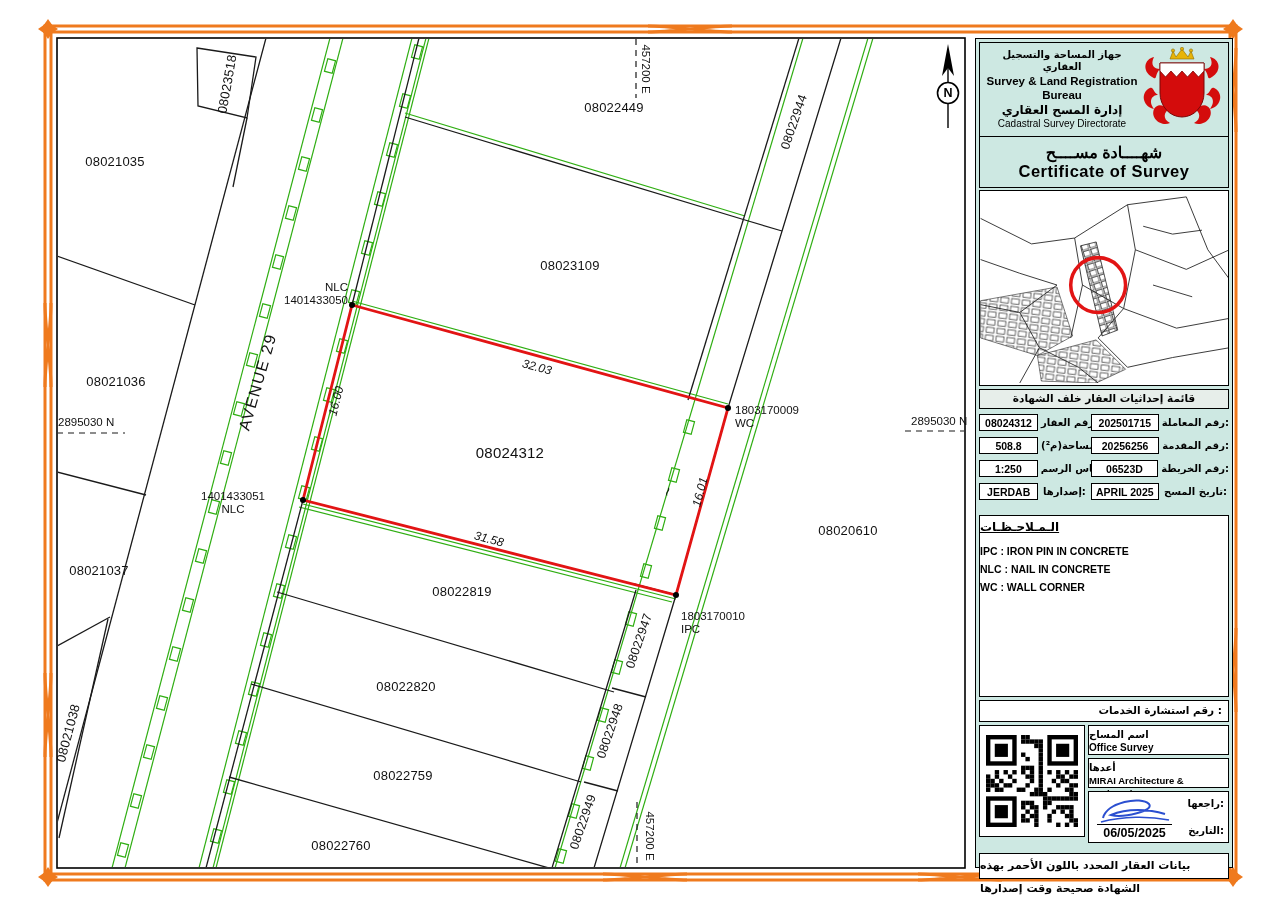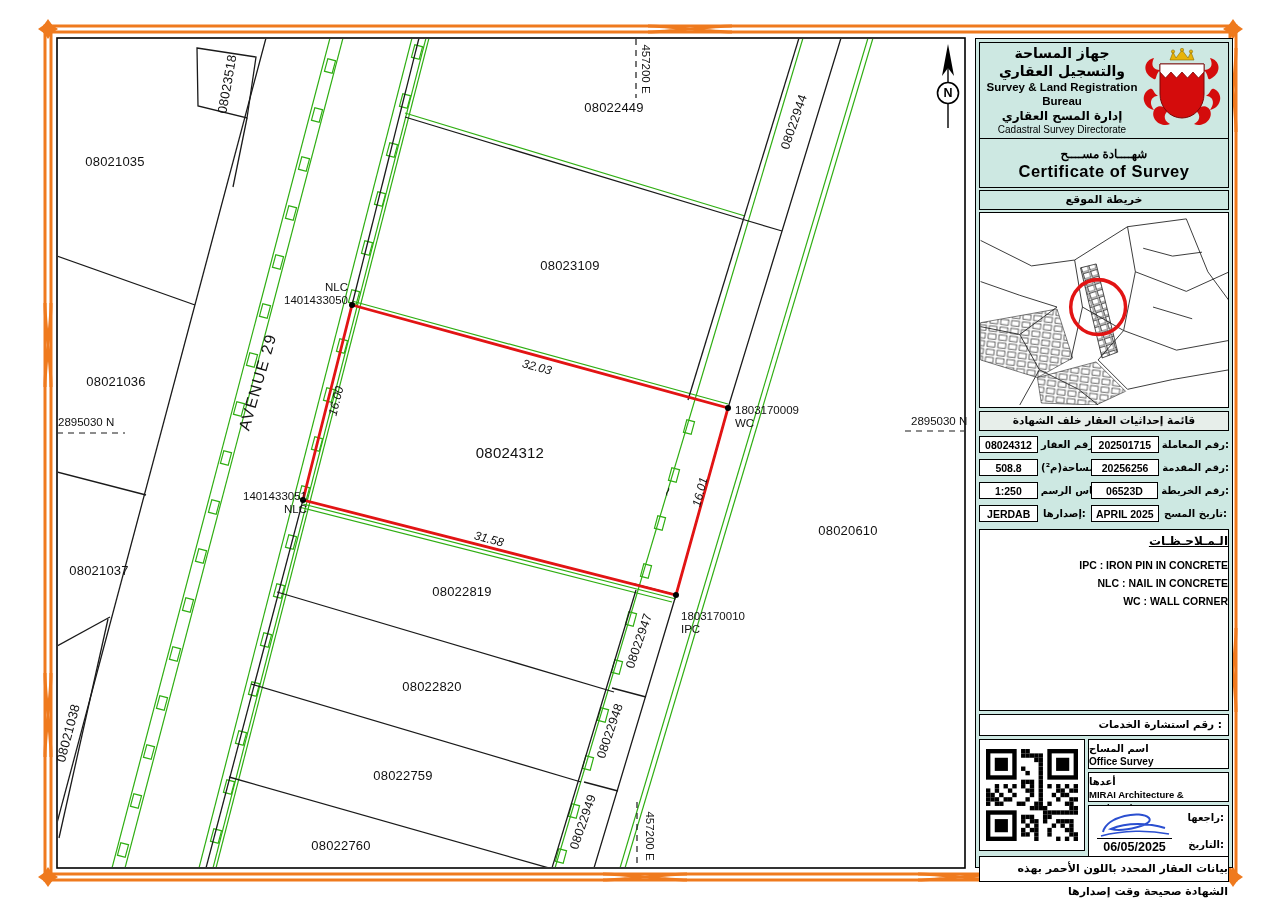--- a/index.html
+++ b/index.html
@@ -24,61 +24,61 @@
   .northN{position:absolute;transform:translate(-50%,-50%);font-size:12.5px;font-weight:bold}
   
   #sidebar{position:absolute;left:975px;top:38px;width:258px;height:830px;
            background:#cde8e2;border:1.6px solid #000;box-sizing:border-box;
            display:flex;flex-direction:column;padding:3px;}
   .sb-box{border:1.3px solid #000;box-sizing:border-box;background:#fff}
   .sb-header{background:#cde8e2;border:1.3px solid #000;box-sizing:border-box;height:146px;flex:none;
              display:flex;flex-direction:column}
   .sb-logo-row{flex:1;display:flex;align-items:center;padding:2px 4px;border-bottom:1.3px solid #000}
   .sb-logo-texts{flex:1;text-align:center;line-height:1.25}
-  .t-ar-big{font-size:14px;font-weight:bold;font-family:"DejaVu Sans",sans-serif}
+  .t-ar-big{font-size:10px;font-weight:bold;font-family:"DejaVu Sans",sans-serif}
   .t-en-big{font-size:11.5px;font-weight:bold}
   .t-ar-sm{font-size:12px;font-weight:bold;font-family:"DejaVu Sans",sans-serif}
   .t-en-sm{font-size:10px}
   .sb-titles{height:50px;flex:none;display:flex;flex-direction:column;justify-content:center;text-align:center}
-  .title-ar{font-size:12px;font-weight:bold;font-family:Liberation Serif, serif}
+  .title-ar{font-size:16px;font-weight:bold;font-family:Liberation Sans, sans-serif}
   .title-en{font-size:16.5px;font-weight:bold;letter-spacing:.5px}
   .sb-maplabel{height:20px;flex:none;margin-top:2px;background:#cde8e2;border:1.3px solid #000;
                text-align:center;font-size:11px;font-weight:bold;line-height:18px;
                font-family:"DejaVu Sans",sans-serif;box-sizing:border-box}
   .sb-map{height:196px;flex:none;margin-top:2px;position:relative;overflow:hidden}
   .sb-coordsbar{height:20px;flex:none;margin-top:3px;background:#e7eeea;border:1.3px solid #000;
                 text-align:center;font-size:10.5px;font-weight:bold;line-height:17px;
                 font-family:"DejaVu Sans",sans-serif;box-sizing:border-box}
   .sb-table{flex:none;margin-top:2px}
   .tr{display:flex;align-items:center;height:23px;gap:3px}
   .vbox{border:1.3px solid #000;background:#fff;height:17px;line-height:17px;text-align:center;
         font-size:10.5px;font-weight:bold;box-sizing:border-box}
   .vb1{width:60px}.vb2{width:69px}
   .tlabel{font-size:10px;font-weight:bold;font-family:"DejaVu Sans",sans-serif;text-align:center;white-space:nowrap}
   .tl1{width:47px}.tl2{width:68px}
-  .sb-notes{height:182px;flex:none;margin-top:4px;text-align:right;padding-top:4px}
+  .sb-notes{height:182px;flex:none;margin-top:12px;text-align:left;padding-top:4px}
   .notes-title{font-size:12px;font-weight:bold;text-decoration:underline;
                font-family:"DejaVu Sans",sans-serif;margin-bottom:8px}
   .notes-line{font-size:10.5px;font-weight:bold;line-height:18px}
   .notes-beacon{margin-top:24px}
   .sb-services{height:22px;flex:none;margin-top:3px;text-align:right;padding:3px 6px 0 0;
                font-size:10.5px;font-weight:bold;font-family:"DejaVu Sans",sans-serif}
   .sb-bottom{flex:none;margin-top:3px;display:flex;gap:3px;height:112px}
   .qrbox{width:106px;flex:none;display:flex;align-items:center;justify-content:center}
   .sb-rightcol{flex:1;display:flex;flex-direction:column;gap:3px}
   .rc-box{flex:none;text-align:left;padding-top:2px}
   .rc-l{font-size:10px;font-weight:bold;font-family:"DejaVu Sans",sans-serif;line-height:13px}
   .rc-v{font-size:10px;font-weight:bold;line-height:13px}
   .rc-sign{flex:1;display:flex;padding:2px}
   .sigleft{flex:1;display:flex;flex-direction:column;align-items:center;justify-content:flex-end}
   .sigdate{font-size:12.5px;font-weight:bold;border-top:1.2px solid #000;padding:1px 6px 0 6px}
   .sigright{width:44px;display:flex;flex-direction:column;justify-content:space-between;
             padding:4px 2px;font-size:10px;font-weight:bold;text-align:right;
             font-family:"DejaVu Sans",sans-serif}
-  .sb-footer{height:26px;flex:none;margin-top:5px;text-align:right;font-size:11px;font-weight:bold;
+  .sb-footer{height:26px;flex:none;margin-top:16px;text-align:left;font-size:11px;font-weight:bold;
              line-height:23px;font-family:"DejaVu Sans",sans-serif}
 </style>
 </head>
 <body>
 
 <svg class="abs" style="left:0;top:0" width="1280" height="905" viewBox="0 0 1280 905">
   <g stroke="#ef7a1e" stroke-width="3" fill="none">
     <rect x="45" y="26" width="1191" height="854"></rect>
     <rect x="51" y="32" width="1179" height="842"></rect>
 
@@ -228,21 +228,21 @@
   <div class="plbl" style="left:115px;top:161px">08021035</div>
   <div class="plbl" style="left:116px;top:381px">08021036</div>
   <div class="plbl" style="left:99px;top:570px">08021037</div>
   <div class="plbl rot75" style="left:68px;top:733px">08021038</div>
   <div class="plbl" style="left:614px;top:107px">08022449</div>
   <div class="plbl rot71" style="left:794px;top:122px">08022944</div>
   <div class="plbl" style="left:570px;top:265px">08023109</div>
   <div class="plbl big" style="left:510px;top:452px">08024312</div>
   <div class="plbl" style="left:848px;top:530px">08020610</div>
   <div class="plbl" style="left:462px;top:591px">08022819</div>
-  <div class="plbl" style="left:432px;top:686px">08022820</div>
+  <div class="plbl" style="left:406px;top:686px">08022820</div>
   <div class="plbl" style="left:403px;top:775px">08022759</div>
   <div class="plbl" style="left:341px;top:845px">08022760</div>
   <div class="plbl rot71" style="left:639px;top:641px">08022947</div>
   <div class="plbl rot71" style="left:610px;top:731px">08022948</div>
   <div class="plbl rot71" style="left:583px;top:822px">08022949</div>
 
   <div class="avenue" style="left:258px;top:382px">AVENUE 29</div>
   <div class="northN" style="left:948px;top:93px">N</div>
 
   <div class="dim" style="left:537px;top:367px;transform:translate(-50%,-50%) rotate(15deg)">32.03</div>
@@ -252,21 +252,21 @@
   <div class="dim" style="left:668px;top:492px;font-size:16px;transform:translate(-50%,-50%) rotate(-75deg)">~</div>
 
   <div class="ptlbl" style="left:246px;top:281px;width:102px;text-align:right">
     <div>NLC</div>
     <div>1401433050</div>
   </div>
   <div class="ptlbl" style="left:735px;top:404px">
     <div>1803170009</div>
     <div>WC</div>
   </div>
-  <div class="ptlbl" style="left:205px;top:490px;width:102px;text-align:right">
+  <div class="ptlbl" style="left:182px;top:490px;width:102px;text-align:center">
     <div>1401433051</div>
     <div>NLC</div>
   </div>
   <div class="ptlbl" style="left:681px;top:610px">
     <div>1803170010</div>
     <div>IPC</div>
   </div>
 
   <div class="coordlbl rot90" style="left:646px;top:69px">457200 E</div>
   <div class="coordlbl rot90" style="left:650px;top:836px">457200 E</div>
@@ -301,21 +301,20 @@
         <path d="M20,16 h44 v30 a22,24 0 0 1 -44 0 Z" fill="#d40c0c" stroke="#7a0606" stroke-width="1"></path>
         <path d="M20,16 h44 v8 l-5.5,6 -5.5,-6 -5.5,6 -5.5,-6 -5.5,6 -5.5,-6 -5.5,6 -5.5,-6 Z" fill="#fff" stroke="#7a0606" stroke-width="0.8"></path>
       </svg>
     </div>
     <div class="sb-titles">
       <div class="title-ar">شهــــادة مســــح</div>
       <div class="title-en">Certificate of Survey</div>
     </div>
   </div>
 
-  <div class="sb-maplabel">خريطة الموقع</div>
 
   <div class="sb-box sb-map">
     <svg width="250" height="192" viewBox="0 0 254 196">
       <defs>
         <pattern id="blocks" width="11" height="8" patternUnits="userSpaceOnUse" patternTransform="rotate(7)">
           <rect x="1" y="1" width="8" height="5.2" fill="none" stroke="#222" stroke-width="0.7"></rect>
         </pattern>
         <pattern id="rungs" width="8" height="7" patternUnits="userSpaceOnUse" patternTransform="rotate(-18)">
           <rect x="0.5" y="0.5" width="6.5" height="5.5" fill="none" stroke="#222" stroke-width="0.7"></rect>
         </pattern>

